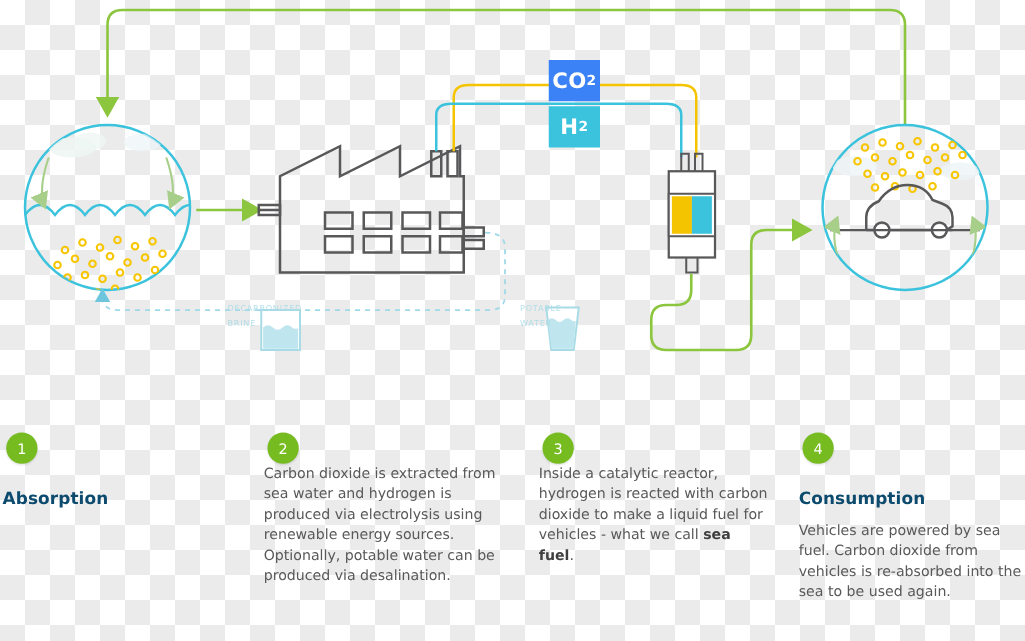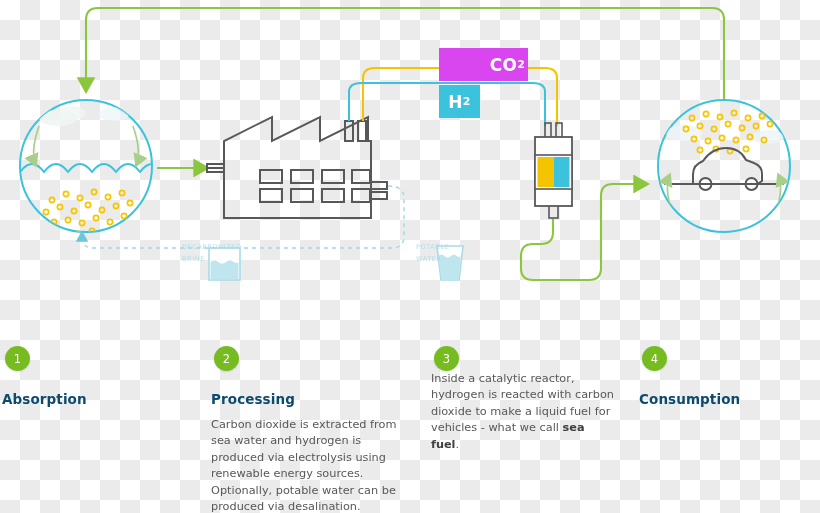--- a/index.html
+++ b/index.html
@@ -16,21 +16,21 @@
   .stage{position:absolute;inset:0;}
   svg.diagram{position:absolute;left:0;top:0;width:820px;height:340px;overflow:visible;}
 
   
   .chem{
     position:absolute;width:41px;height:33px;
     display:flex;align-items:center;justify-content:center;
     color:#ffffff;font-size:17px;font-weight:600;letter-spacing:.3px;
   }
   .chem sub{font-size:11px;vertical-align:-3px;font-weight:600;}
-  #chem-co2{left:439px;top:48px;background:#d946ef;padding-left:48px;}
+  #chem-co2{left:439px;top:48px;background:#3b82f6;}
   #chem-h2{left:439px;top:85px;background:#3bc3dd;}
 
   
   .byprod{position:absolute;text-align:left;color:#a9dbe6;
           font-size:6.5px;letter-spacing:.6px;line-height:9px;opacity:.85;}
   #byprod-brine{left:182px;top:240px;width:86px;}
   #byprod-water{left:416px;top:240px;width:72px;}
   .byprod .cap{display:block;margin-top:3px;}
 
   
@@ -264,28 +264,28 @@
 
   <div class="steps">
 
     <div class="step" id="step-1">
       <div class="badge">1</div>
       <h3>Absorption</h3>
     </div>
 
     <div class="step" id="step-2">
       <div class="badge">2</div>
-      <h3>Processing</h3>
       <p><span>Carbon dioxide is extracted from sea water and hydrogen is produced via electrolysis using renewable energy sources. Optionally, potable water can be produced via desalination.</span></p>
     </div>
 
     <div class="step" id="step-3">
       <div class="badge">3</div>
       <p><span>Inside a catalytic reactor, hydrogen is reacted with carbon dioxide to make a liquid fuel for vehicles - what we call </span><b>sea fuel</b><span>.</span></p>
     </div>
 
     <div class="step" id="step-4">
       <div class="badge">4</div>
       <h3>Consumption</h3>
+      <p><span>Vehicles are powered by sea fuel. Carbon dioxide from vehicles is re-absorbed into the sea to be used again.</span></p>
     </div>
 
   </div>
 </div>
 
 </body></html>

